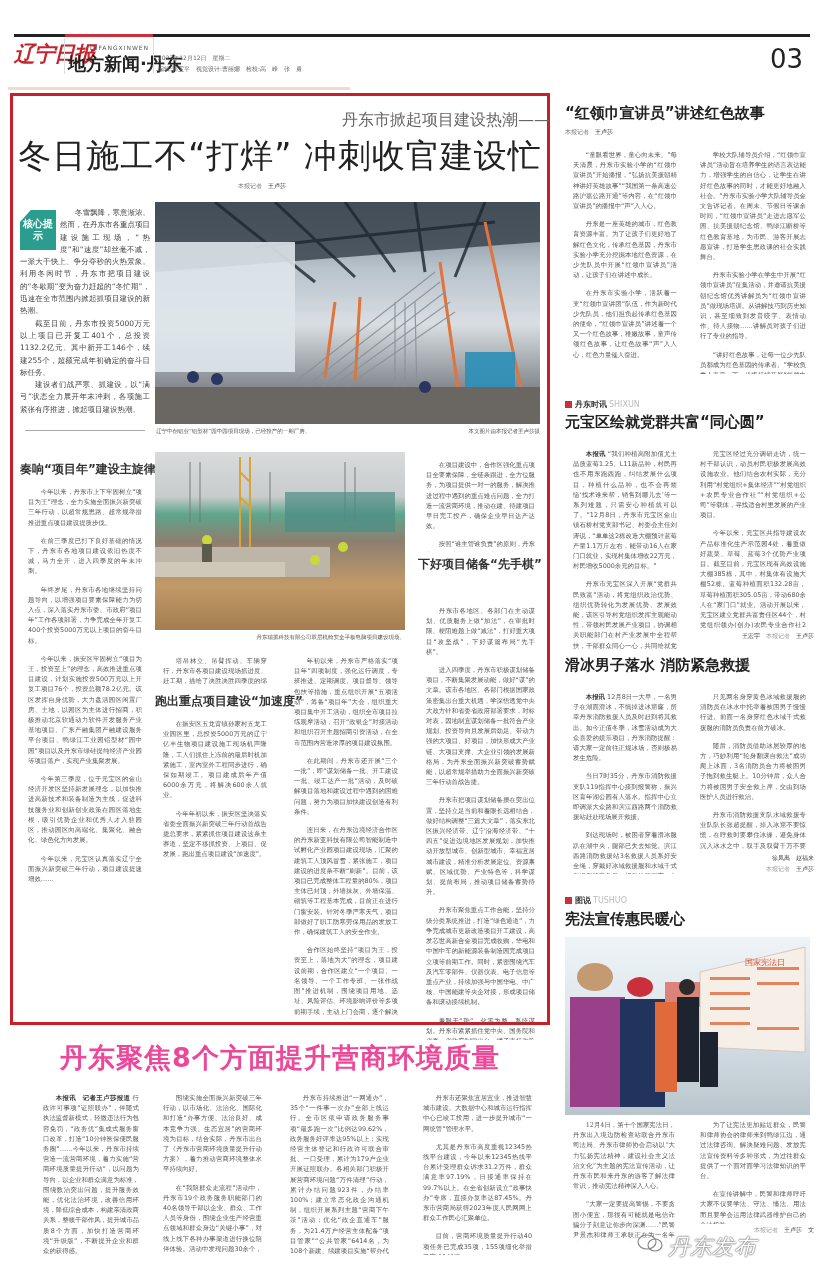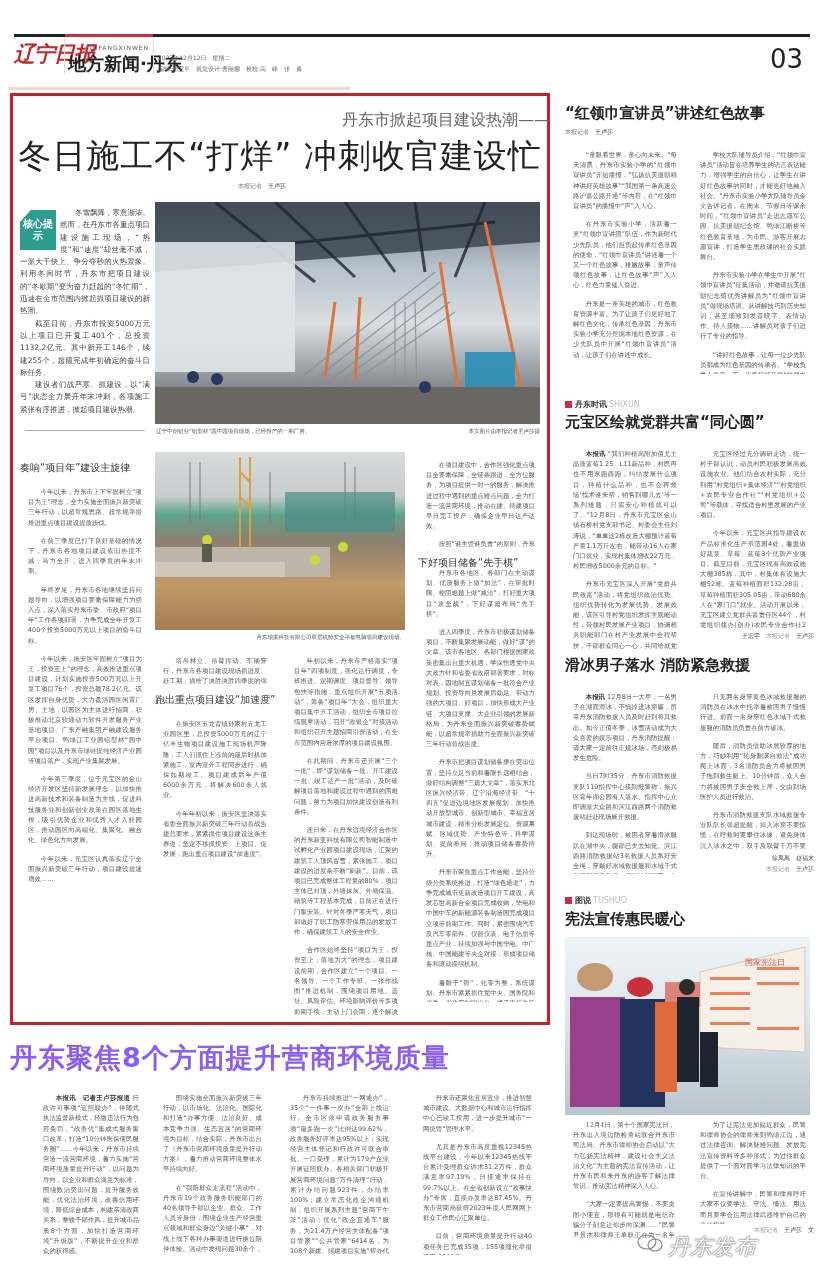--- a/index.html
+++ b/index.html
@@ -16,32 +16,32 @@
 .meta-credit{left:158px;top:65px;font-size:6px;color:#666}
 .page-num{left:770px;top:44px;font-size:26px;color:#222}
 .peach-rule{left:8px;top:87px;width:342px;height:3px;background:#f6d8c8}
 .lead-box{left:10px;top:93px;width:540px;height:932px;border:3px solid #c8202b}
 .kicker{left:10px;top:110px;width:540px;text-align:right;font-size:16px;color:#666}
 .headline{left:10px;top:134px;width:540px;text-align:center;font-size:33px;font-weight:normal;color:#222;letter-spacing:1px}
 .byline-sm{font-size:6px;color:#777}
 .byline-sm b{color:#333;font-weight:normal;margin-left:6px}
 .col{font-size:6.4px;line-height:10.2px;color:#555;text-align:justify;text-indent:2em;overflow:hidden}
 .col p{margin:8px}
-.subhead{font-size:10px;font-weight:normal;color:#333}
+.subhead{font-size:12px;font-weight:bold;color:#333}
 .photo{overflow:hidden}
 .caption{font-size:5.5px;color:#555}
 .keynote-badge{left:20px;top:210px;width:36px;height:40px;background:#2a9d8f;color:#fff;font-size:10px;font-weight:bold;line-height:12px;text-align:center;padding-top:8px;clip-path:polygon(30% 0,100% 0,100% 100%,0 100%,0 30%)}
 .keynote{left:20px;top:207px;width:130px;font-size:7.5px;line-height:12.3px;color:#444;text-align:justify}
 .keynote-float{float:left;width:40px;height:40px}
 .keynote-end{left:25px;top:430px;width:120px;height:1px;background:#aaa}
 .right-head{font-size:15px;font-weight:bold;color:#222}
 .tag{font-size:8px;font-weight:bold;color:#333}
 .tag .sq{display:inline-block;width:7px;height:7px;background:#c9303b;margin-right:3px;vertical-align:middle}
 .tag .en{font-weight:normal;color:#bbb;margin-left:2px}
-.bottom-head{left:10px;top:1040px;width:540px;font-size:27px;font-weight:bold;color:#8b5cf6;letter-spacing:1px}
+.bottom-head{left:10px;top:1040px;width:540px;text-align:center;font-size:27px;font-weight:bold;color:#ec4899;letter-spacing:1px}
 .watermark{left:668px;top:1232px;font-size:22px;color:#ffffff;text-shadow:0 0 2px #666,0 0 1px #333;font-style:italic}
 .wm-icon{left:636px;top:1232px;width:28px;height:22px}
 .credit-right{font-size:6px;color:#444;text-align:right}
 </style>
 </head>
 <body>
 
 <div class="abs masthead-rule"></div>
 <div class="abs masthead-red"></div>
 <div class="abs logo">辽宁日报</div>
@@ -157,36 +157,36 @@
   <p>在此期间，丹东市还开展“三个一批”，即“谋划储备一批、开工建设一批、竣工达产一批”活动，及时破解项目落地和建设过程中遇到的困难问题，努力为项目加快建设创造有利条件。</p>
   <p>连日来，在丹东边境经济合作区的丹东新亚科技有限公司智能制造中试孵化产业园项目建设现场，汇聚的建筑工人顶风冒雪，紧张施工，项目建设的进度条不断“刷新”。目前，该项目已完成整体工程量的80%，项目主体已封顶，外墙抹灰、外墙保温、砌筑等工程基本完成，目前正在进行门窗安装。针对冬季严寒天气，项目部做好了职工防寒劳保用品的发放工作，确保建筑工人的安全作业。</p>
   <p>合作区始终坚持“项目为王，投资至上，落地为大”的理念，项目建设前期，合作区建立“一个项目、一名领导、一个工作专班、一张作战图”推进机制，围绕项目用地、选址、风险评估、环境影响评价等多项前期手续，主动上门会商，逐个解决问题，清单化推进重点项目，按下项目建设“快进键”。</p>
 </div>
 <div class="abs col" style="left:418px;top:452px;width:125px;height:100px">
   <p>在项目建设中，合作区强化重点项目全要素保障，全链条跟进，全方位服务，为项目提供一对一的服务，解决推进过程中遇到的重点难点问题，全力打造一流营商环境，推动在建、待建项目早日完工投产，确保企业早日达产达效。</p>
   <p>按照“谁主管谁负责”的原则，丹东市层层压实责任，积极主动作为，加强协同配合，按照“续建项目抓进度，新建项目抓开工，储备项目抓前期，招商项目抓落地，所有项目抓投资”的思路，推动重点工程项目取得实质性进展。</p>
 </div>
 
 <div class="abs subhead" style="left:418px;top:556px">下好项目储备“先手棋”</div>
-<div class="abs col" style="left:418px;top:560px;width:125px;height:442px">
+<div class="abs col" style="left:418px;top:598px;width:125px;height:442px">
   <p>丹东市各地区、各部门在主动谋划、优质服务上做“加法”，在审批时限、梗阻难题上做“减法”，打好重大项目“攻坚战”，下好谋篇布局“先手棋”。</p>
   <p>进入四季度，丹东市积极谋划储备项目，不断集聚发展动能，做好“谋”的文章。该市各地区、各部门根据国家政策密集出台重大机遇，学深悟透党中央大政方针和省委省政府部署要求，对标对表，因地制宜谋划储备一批符合产业规划、投资导向且发展后劲足、带动力强的大项目、好项目，加快形成大产业链、大项目支撑、大企业引领的发展新格局，为丹东全面振兴新突破蓄势赋能，以超常规举措助力全面振兴新突破三年行动首战告捷。</p>
   <p>丹东市把项目谋划储备摆在突出位置，坚持立足当前和着眼长远相结合，做好结构调整“三篇大文章”，落实东北区振兴经济带、辽宁沿海经济带、“十四五”促进边境地区发展规划，加快推动开放型城市、创新型城市、幸福宜居城市建设，精准分析发展定位、资源禀赋、区域优势、产业特色等，科学谋划、提前布局，推动项目储备蓄势待升。</p>
   <p>丹东市聚焦重点工作合能，坚持分级分类系统推进，打造“绿色通道”，力争完成城市更新改造项目开工建设，高发芯世高新合金项目完成收购，华电和中国中车的新能源装备制造园完成项目立项等前期工作。同时，紧密围绕汽车及汽车零部件、仪器仪表、电子信息等重点产业，持续加强与中国华电、中广核、中国能建等央企对接，形成项目储备和滚动接续机制。</p>
   <p>着眼于“势”，化零为整，系统谋划。丹东市紧紧抓住党中央、国务院和省委、省政府制定出台一揽子支持政策的有利时机，充分强化政策导向，支持方向，深入盘点丹东市优质资源储备情况，高效整合利用碎片化资源，将资源比较优势转化为发展优势，将“可能性”项目转化为“可行性”项目，为全市经济社会高质量发展积蓄动能。</p>
 </div>
 
 <div class="abs right-head" style="left:565px;top:104px">“红领巾宣讲员”讲述红色故事</div>
 <div class="abs byline-sm" style="left:565px;top:128px">
   <span>本报记者</span><b>王卢莎</b>
 </div>
 <div class="abs col" style="left:565px;top:142px;width:120px;height:232px">
   <p>“童眼看世界，童心向未来。”每天清晨，丹东市实验小学的“红领巾宣讲员”开始播报，“弘扬抗美援朝精神讲好英雄故事”“我国第一条高速公路沪嘉公路开通”等内容，在“红领巾宣讲员”的播报中“声”入人心。</p>
+  <p>丹东是一座英雄的城市，红色教育资源丰富。为了让孩子们更好地了解红色文化，传承红色基因，丹东市实验小学充分挖掘本地红色资源，在少先队员中开展“红领巾宣讲员”活动，让孩子们在讲述中成长。</p>
   <p>在丹东市实验小学，活跃着一支“红领巾宣讲团”队伍，作为新时代少先队员，他们担负起传承红色基因的使命，“红领巾宣讲员”讲述着一个又一个红色故事，稚嫩故事，童声传颂红色故事，让红色故事“声”入人心，红色力量催人奋进。</p>
-  <p>丹东是一座英雄的城市，红色教育资源丰富。为了让孩子们更好地了解红色文化，传承红色基因，丹东市实验小学充分挖掘本地红色资源，在少先队员中开展“红领巾宣讲员”活动，让孩子们在讲述中成长。</p>
 </div>
 <div class="abs col" style="left:692px;top:142px;width:122px;height:232px">
   <p>学校大队辅导员介绍，“红领巾宣讲员”活动旨在培养学生的语言表达能力，增强学生的自信心，让学生在讲好红色故事的同时，才能更好地融入社会。”丹东市实验小学大队辅导员金文告诉记者。在周末、节假日等课余时间，“红领巾宣讲员”走进志愿军公园、抗美援朝纪念馆、鸭绿江断桥等红色教育基地，为市民、游客开展志愿宣讲，打造学生思政课的社会实践舞台。</p>
   <p>丹东市实验小学在学生中开展“红领巾宣讲员”征集活动，并邀请抗美援朝纪念馆优秀讲解员为“红领巾宣讲员”做现场培训。从讲解技巧到历史知识，甚至细致到发音咬字、表情动作、待人接物……讲解员对孩子们进行了专业的指导。</p>
   <p>“讲好红色故事，让每一位少先队员都成为红色基因的传承者。”学校负责人表示，下一步将持续开展“红领巾宣讲员”活动，引导少先队员在实践中感悟红色精神，从小树立远大理想，让红色精神代代相传。</p>
 </div>
 
 <div class="abs tag" style="left:565px;top:399px">
   <span class="sq"></span><span>丹东时讯</span><span class="en">SHIXUN</span>
 </div>

